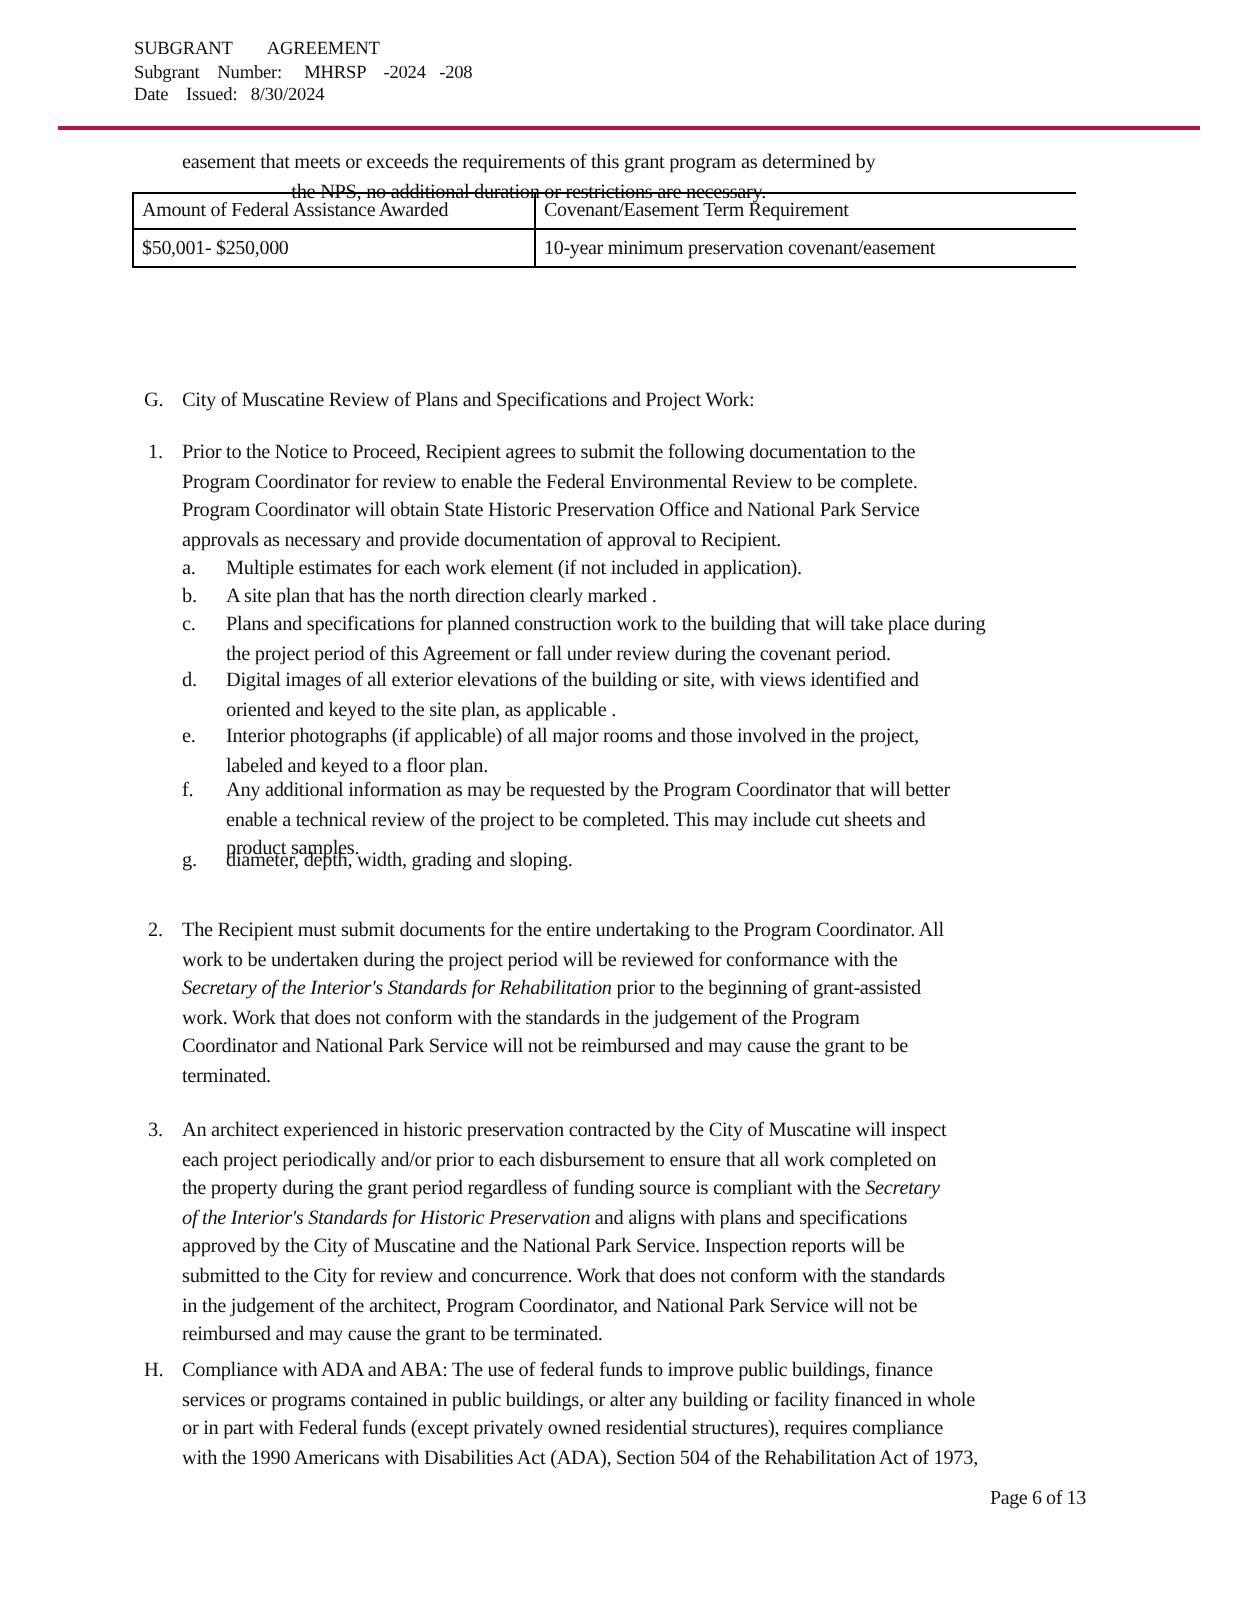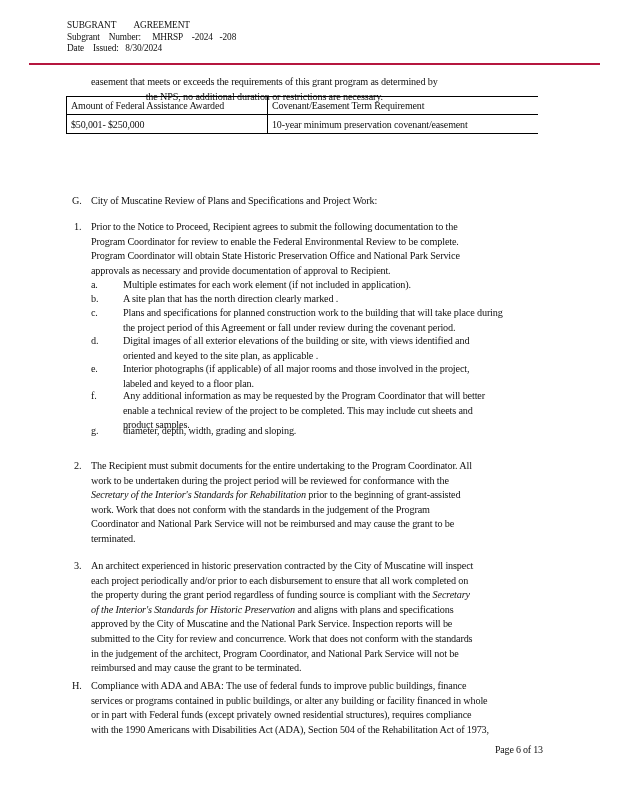--- a/index.html
+++ b/index.html
@@ -23,21 +23,21 @@
   table.fed td.c2 { width: 262px; border-right: none; }
 
   .sec { position: absolute; font-size: 10.2px; line-height: 14.6px; letter-spacing: -0.15px; }
   .sec .mark { position: absolute; left: 0; top: 0; }
   .sec .body { position: absolute; top: 0; white-space: nowrap; }
   .sec .body div { white-space: nowrap; }
   i { font-style: italic; }
 
   .sub { position: absolute; left: 91px; font-size: 10.2px; line-height: 14.6px; letter-spacing: -0.15px; }
   .sub .mark { position: absolute; left: 0; top: 0; }
-  .sub .body { position: absolute; left: 32px; top: 0; white-space: nowrap; }
+  .sub .body { position: absolute; left: 22px; top: 0; white-space: nowrap; }
 
   .footer { position: absolute; left: 495px; top: 744px; font-size: 10px; letter-spacing: -0.2px; white-space: nowrap; }
 </style>
 </head>
 <body>
 
 <div class="page">
 
   <div class="hdr">
     <div>SUBGRANT        AGREEMENT</div>

